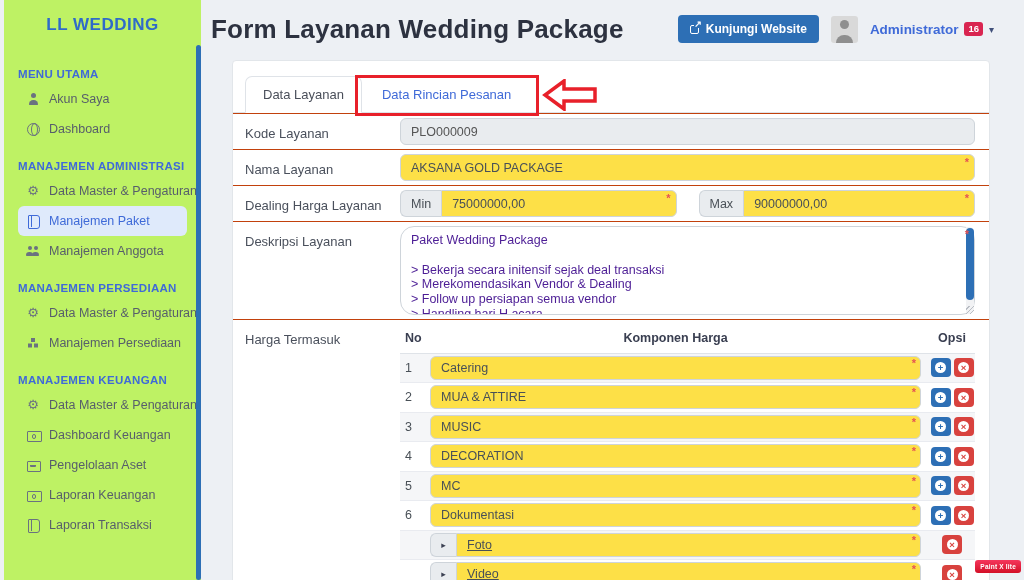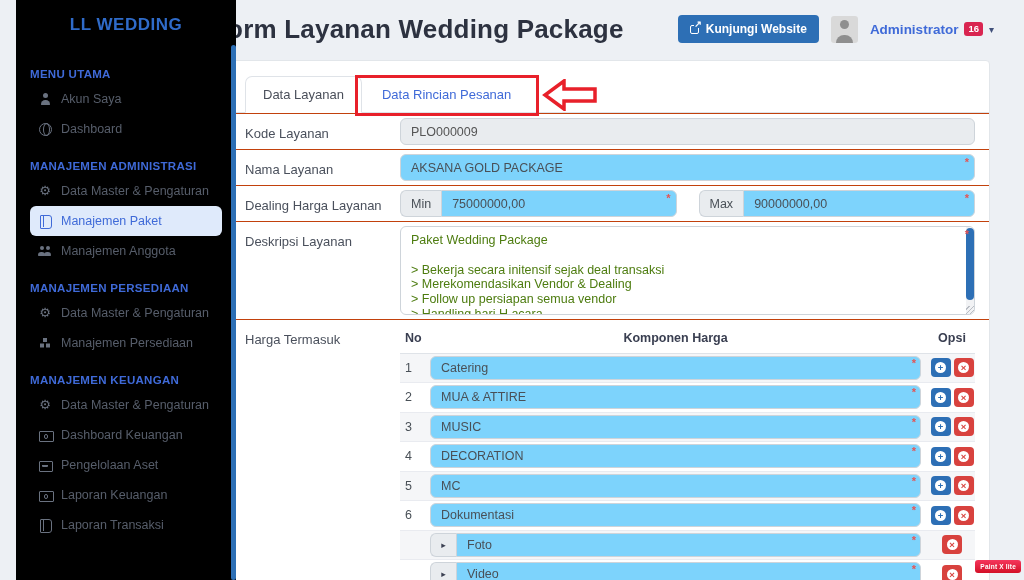--- a/index.html
+++ b/index.html
@@ -1,22 +1,22 @@
 <!DOCTYPE html>
 <html><head>
 <meta charset="utf-8">
 <style>
   * { margin:0; padding:0; box-sizing:border-box; }
   html,body { width:1024px; height:580px; overflow:hidden;
     font-family:"Liberation Sans","DejaVu Sans",sans-serif;
     background:#edf0f4; color:#495057; }
 
   
-  .sidebar { position:absolute; left:16px; top:0; width:220px; height:580px;
-    background:#000000; z-index:5; }
+  .sidebar { position:absolute; left:4px; top:0; width:197px; height:580px;
+    background:#bef264; z-index:5; }
   .sidebar-scroll { position:absolute; right:0; top:45px; bottom:0; width:5px;
     background:#2d6fb5; border-radius:3px; }
   .logo { height:50px; display:flex; align-items:center; justify-content:center;
     color:#2f6bc9; font-size:17px; font-weight:700; letter-spacing:.5px; }
   .nav { padding:2px 14px 0 14px; }
   .nav-title { color:#3f6ad8; font-size:11.5px; font-weight:700;
     letter-spacing:.3px; margin:16px 0 4px 0; }
   .nav-item { height:30px; display:flex; align-items:center; gap:9px;
     font-size:12.5px; color:#575e6b; padding:0 8px; border-radius:6px;
     cursor:pointer; white-space:nowrap; }
@@ -103,35 +103,35 @@
     transform:translateY(-50%); z-index:6; }
 
   
   .frow { display:flex; align-items:flex-start; padding:4px 14px 4px 12px;
     border-top:1px solid #c2410c; }
   .frow:first-of-type { border-top:none; }
   .flabel { width:155px; flex:0 0 155px; font-size:13px; color:#4a505c;
     padding-top:8px; }
   .fctrl { flex:1; position:relative; }
   .inp { width:100%; height:27px; border:1px solid #ced4da; border-radius:6px;
-    padding:0 10px; font-size:12.5px; color:#495057; background:#7dd3fc;
+    padding:0 10px; font-size:12.5px; color:#495057; background:#fde047;
     font-family:inherit; outline:none; }
   .inp:disabled { background:#e9ecef; color:#555; }
   .req { position:absolute; top:2px; right:6px; color:#e55353; font-size:11px;
     font-weight:700; z-index:2; }
   .range-wrap { display:flex; gap:22px; }
   .igroup { flex:1; display:flex; position:relative; }
   .iprefix { background:#e9ecef; border:1px solid #ced4da; border-right:none;
     border-radius:6px 0 0 6px; font-size:12.5px; color:#495057;
     display:flex; align-items:center; padding:0 10px; height:27px; }
   .igroup .inp { border-radius:0 6px 6px 0; }
 
-  .txtarea { position:relative; border:1px solid #ced4da; border-radius:6px;
+  .txtarea { position:relative; border:1px solid #ced4da; border-radius:14px;
     height:89px; overflow:hidden; padding:6px 5px 0 10px; font-size:12.5px;
-    line-height:14.8px; color:#4d7c0f; white-space:pre-wrap; }
+    line-height:14.8px; color:#4c1d95; white-space:pre-wrap; }
   .txt-track { position:absolute; top:1px; bottom:1px; right:1px; width:8px;
     background:#f1f2f4; border-radius:0 5px 5px 0; }
   .txt-thumb { position:absolute; top:1px; right:0; width:8px; bottom:14px;
     background:#2d6fb5; border-radius:4px; }
   .txt-resize { position:absolute; right:1px; bottom:1px; width:8px; height:8px;
     background:repeating-linear-gradient(135deg,transparent 0 2px,#b9bdc4 2px 3px); }
 
   
   .ptable { font-size:12.5px; }
   .trow { display:flex; align-items:center; height:29.5px;
@@ -153,21 +153,21 @@
   .mini-btn .disc { width:11px; height:11px; border-radius:50%; background:#fff;
     display:flex; align-items:center; justify-content:center;
     font-size:9.5px; font-weight:700; line-height:11px; }
   .mini-btn.add .disc { color:#2d6fb5; }
   .mini-btn.del .disc { color:#d8423e; }
   .sub-prefix { width:26px; flex:0 0 26px; background:#e9ecef;
     border:1px solid #ced4da; border-right:none; border-radius:6px 0 0 6px;
     height:24px; display:flex; align-items:center; justify-content:center;
     font-size:9px; color:#3a3f51; cursor:pointer; }
   .sub-group { flex:1; display:flex; position:relative; margin-right:8px; }
-  .sub-group .inp { height:24px; border-radius:0 6px 6px 0; }
+  .sub-group .inp { height:24px; border-radius:0 6px 6px 0;text-decoration:underline; }
   .sub-group .req { top:1px; right:5px; }
 
   
   .watermark { position:absolute; right:3px; bottom:7px; z-index:9;
     background:linear-gradient(180deg,#f5365c,#d31027); color:#fff;
     font-size:6.5px; font-weight:700; padding:3px 5px; border-radius:3px;
     letter-spacing:.2px; }
 </style>
 </head>
 <body>

